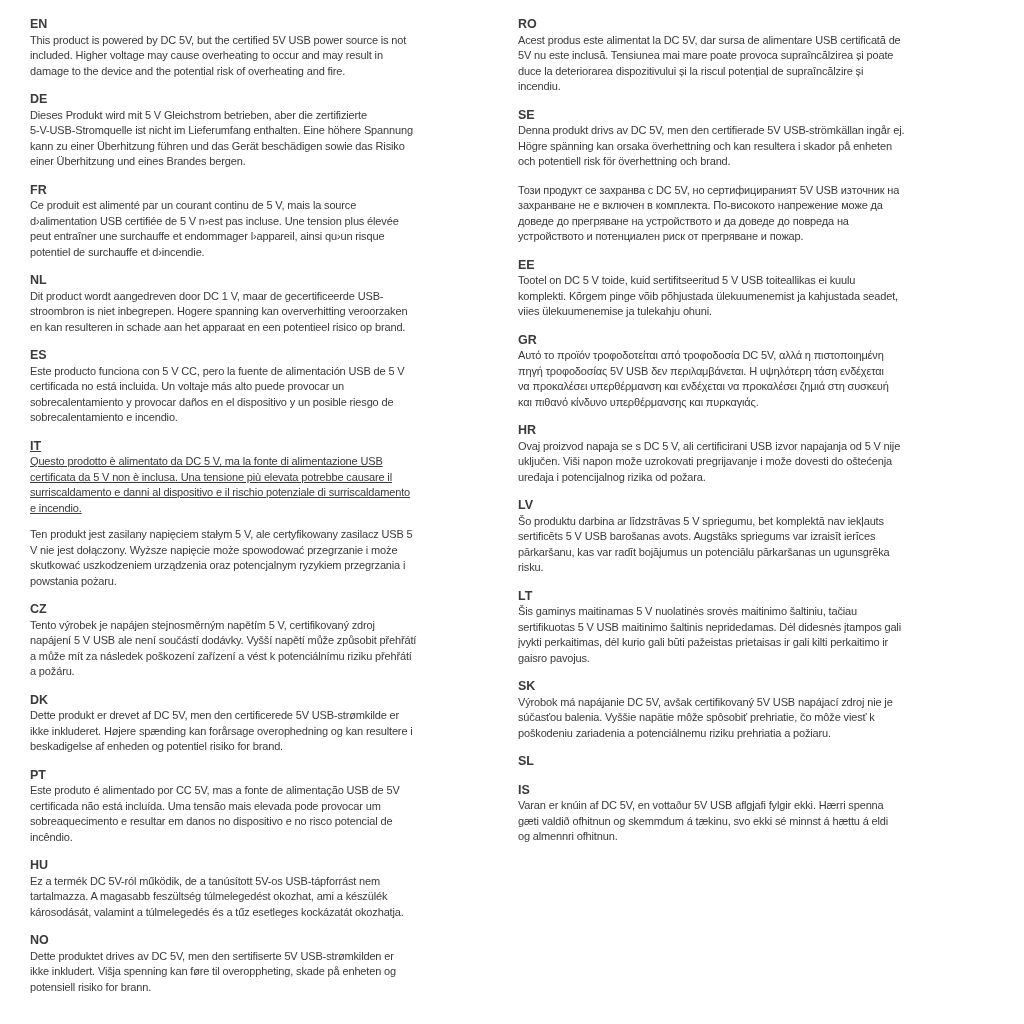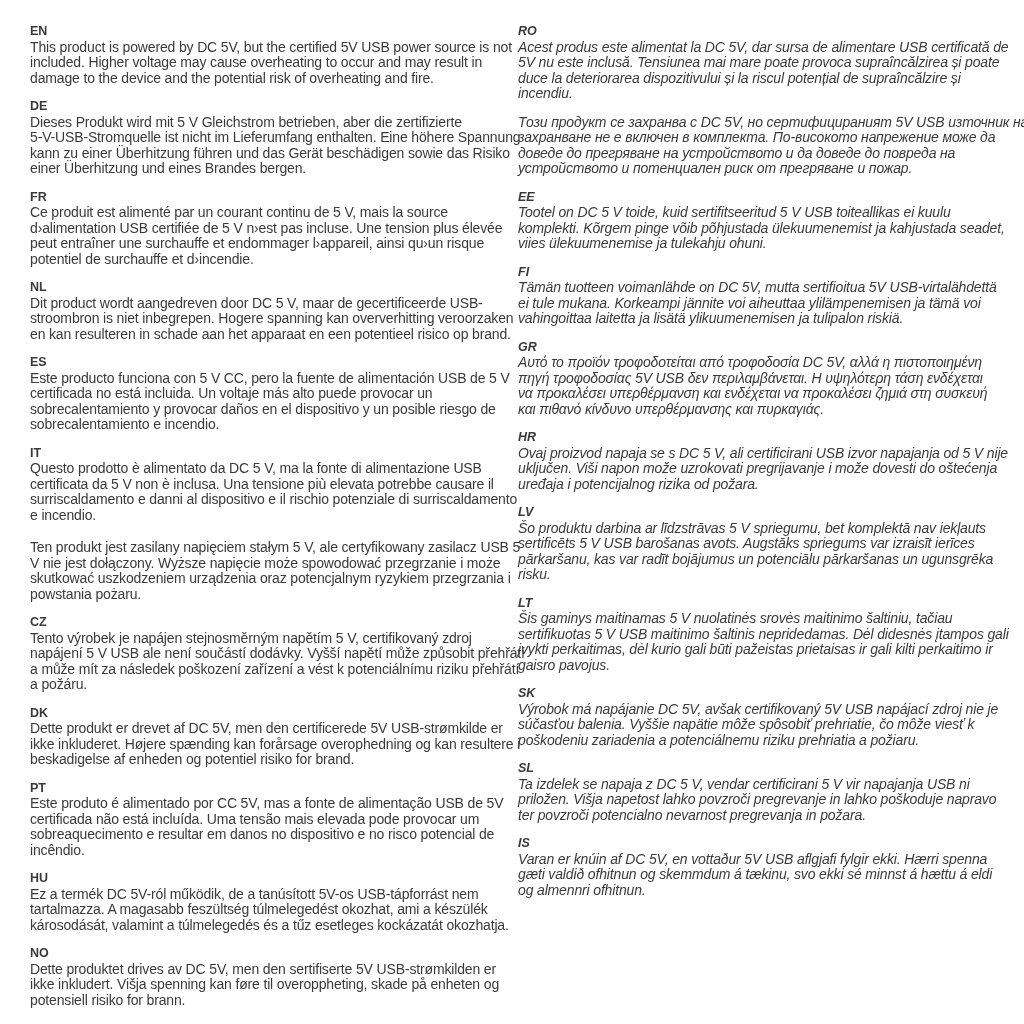--- a/index.html
+++ b/index.html
@@ -9,38 +9,38 @@
   }
   body {
     width: 1024px;
     height: 1024px;
     overflow: hidden;
     font-family: "Liberation Sans", "DejaVu Sans", sans-serif;
     color: #3a3a3a;
   }
   .page {
     display: flex;
-    padding: 24px 0 0 30px;
+    padding: 17px 0 0 30px;
     gap: 8px;
   }
   .col {
     flex: 0 0 auto;
   }
   .col-left  { width: 480px; }
-  .col-right { width: 500px; font-style: italic; }
+  .col-right { width: 500px; }
   .section { margin-bottom: 13px; }
   
-  .col-left .section:nth-child(6) { margin-bottom: 17px; }
+  .col-left .section:nth-child(6) { margin-bottom: 11px; text-decoration: underline; }
   .lang-code {
     font-size: 12.5px;
     line-height: 15.5px;
     font-weight: 700;
   }
   .lang-text {
-    font-size: 14px;
+    font-size: 11px;
     line-height: 15.5px;
     white-space: pre;
     letter-spacing: -0.15px;
   }
 </style>
 </head>
 <body>
 
 <div class="page">
 
@@ -60,21 +60,21 @@
     </div>
     <div class="section">
       <div class="lang-code">FR</div>
       <div class="lang-text">Ce produit est alimenté par un courant continu de 5 V, mais la source
 d›alimentation USB certifiée de 5 V n›est pas incluse. Une tension plus élevée
 peut entraîner une surchauffe et endommager l›appareil, ainsi qu›un risque
 potentiel de surchauffe et d›incendie.</div>
     </div>
     <div class="section">
       <div class="lang-code">NL</div>
-      <div class="lang-text">Dit product wordt aangedreven door DC 5 V, maar de gecertificeerde USB-
+      <div class="lang-text">Dit product wordt aangedreven door DC 1 V, maar de gecertificeerde USB-
 stroombron is niet inbegrepen. Hogere spanning kan oververhitting veroorzaken
 en kan resulteren in schade aan het apparaat en een potentieel risico op brand.</div>
     </div>
     <div class="section">
       <div class="lang-code">ES</div>
       <div class="lang-text">Este producto funciona con 5 V CC, pero la fuente de alimentación USB de 5 V
 certificada no está incluida. Un voltaje más alto puede provocar un
 sobrecalentamiento y provocar daños en el dispositivo y un posible riesgo de
 sobrecalentamiento e incendio.</div>
     </div>
@@ -127,36 +127,36 @@
 
   <div class="col col-right">
     <div class="section">
       <div class="lang-code">RO</div>
       <div class="lang-text">Acest produs este alimentat la DC 5V, dar sursa de alimentare USB certificată de
 5V nu este inclusă. Tensiunea mai mare poate provoca supraîncălzirea și poate
 duce la deteriorarea dispozitivului și la riscul potențial de supraîncălzire și
 incendiu.</div>
     </div>
     <div class="section">
+      <div class="lang-code">SE</div>
+      <div class="lang-text">Denna produkt drivs av DC 5V, men den certifierade 5V USB-strömkällan ingår ej.
+Högre spänning kan orsaka överhettning och kan resultera i skador på enheten
+och potentiell risk för överhettning och brand.</div>
+    </div>
+    <div class="section">
       <div class="lang-text">Този продукт се захранва с DC 5V, но сертифицираният 5V USB източник на
 захранване не е включен в комплекта. По-високото напрежение може да
 доведе до прегряване на устройството и да доведе до повреда на
 устройството и потенциален риск от прегряване и пожар.</div>
     </div>
     <div class="section">
       <div class="lang-code">EE</div>
       <div class="lang-text">Tootel on DC 5 V toide, kuid sertifitseeritud 5 V USB toiteallikas ei kuulu
 komplekti. Kõrgem pinge võib põhjustada ülekuumenemist ja kahjustada seadet,
 viies ülekuumenemise ja tulekahju ohuni.</div>
-    </div>
-    <div class="section">
-      <div class="lang-code">FI</div>
-      <div class="lang-text">Tämän tuotteen voimanlähde on DC 5V, mutta sertifioitua 5V USB-virtalähdettä
-ei tule mukana. Korkeampi jännite voi aiheuttaa ylilämpenemisen ja tämä voi
-vahingoittaa laitetta ja lisätä ylikuumenemisen ja tulipalon riskiä.</div>
     </div>
     <div class="section">
       <div class="lang-code">GR</div>
       <div class="lang-text">Αυτό το προϊόν τροφοδοτείται από τροφοδοσία DC 5V, αλλά η πιστοποιημένη
 πηγή τροφοδοσίας 5V USB δεν περιλαμβάνεται. Η υψηλότερη τάση ενδέχεται
 να προκαλέσει υπερθέρμανση και ενδέχεται να προκαλέσει ζημιά στη συσκευή
 και πιθανό κίνδυνο υπερθέρμανσης και πυρκαγιάς.</div>
     </div>
     <div class="section">
       <div class="lang-code">HR</div>
@@ -179,23 +179,20 @@
 gaisro pavojus.</div>
     </div>
     <div class="section">
       <div class="lang-code">SK</div>
       <div class="lang-text">Výrobok má napájanie DC 5V, avšak certifikovaný 5V USB napájací zdroj nie je
 súčasťou balenia. Vyššie napätie môže spôsobiť prehriatie, čo môže viesť k
 poškodeniu zariadenia a potenciálnemu riziku prehriatia a požiaru.</div>
     </div>
     <div class="section">
       <div class="lang-code">SL</div>
-      <div class="lang-text">Ta izdelek se napaja z DC 5 V, vendar certificirani 5 V vir napajanja USB ni
-priložen. Višja napetost lahko povzroči pregrevanje in lahko poškoduje napravo
-ter povzroči potencialno nevarnost pregrevanja in požara.</div>
     </div>
     <div class="section">
       <div class="lang-code">IS</div>
       <div class="lang-text">Varan er knúin af DC 5V, en vottaður 5V USB aflgjafi fylgir ekki. Hærri spenna
 gæti valdið ofhitnun og skemmdum á tækinu, svo ekki sé minnst á hættu á eldi
 og almennri ofhitnun.</div>
     </div>
   </div>
 
 </div>

